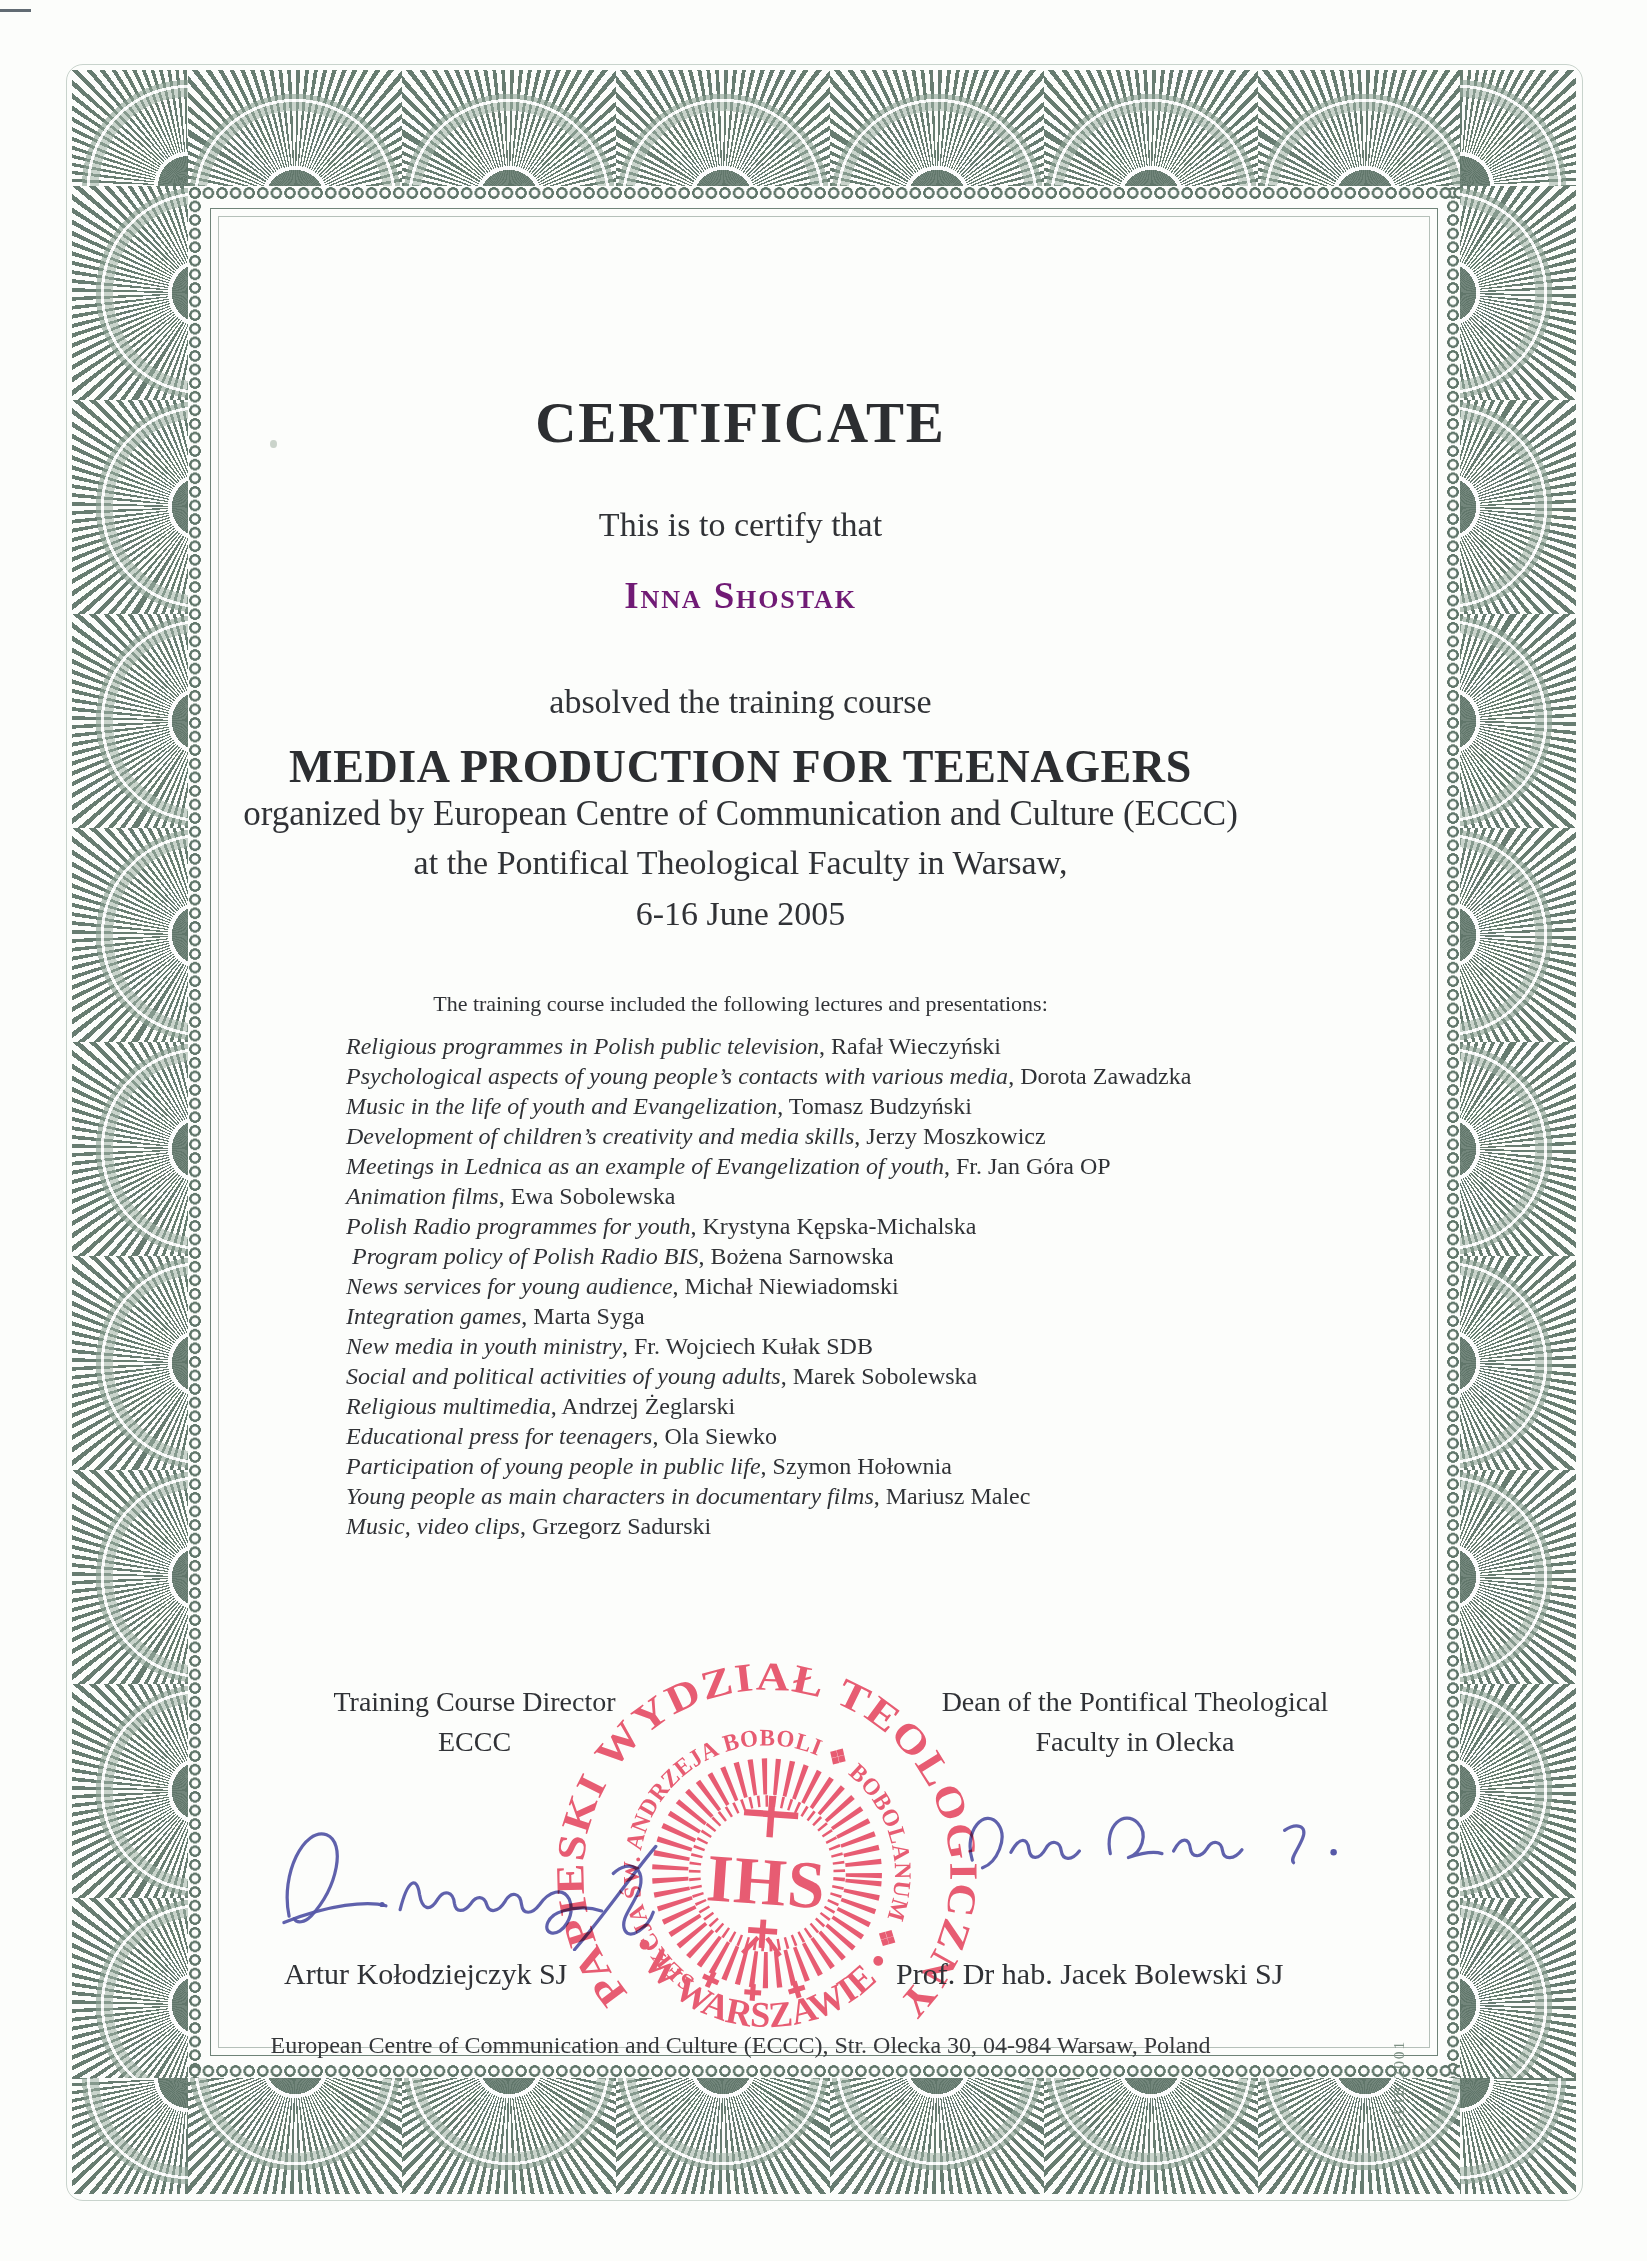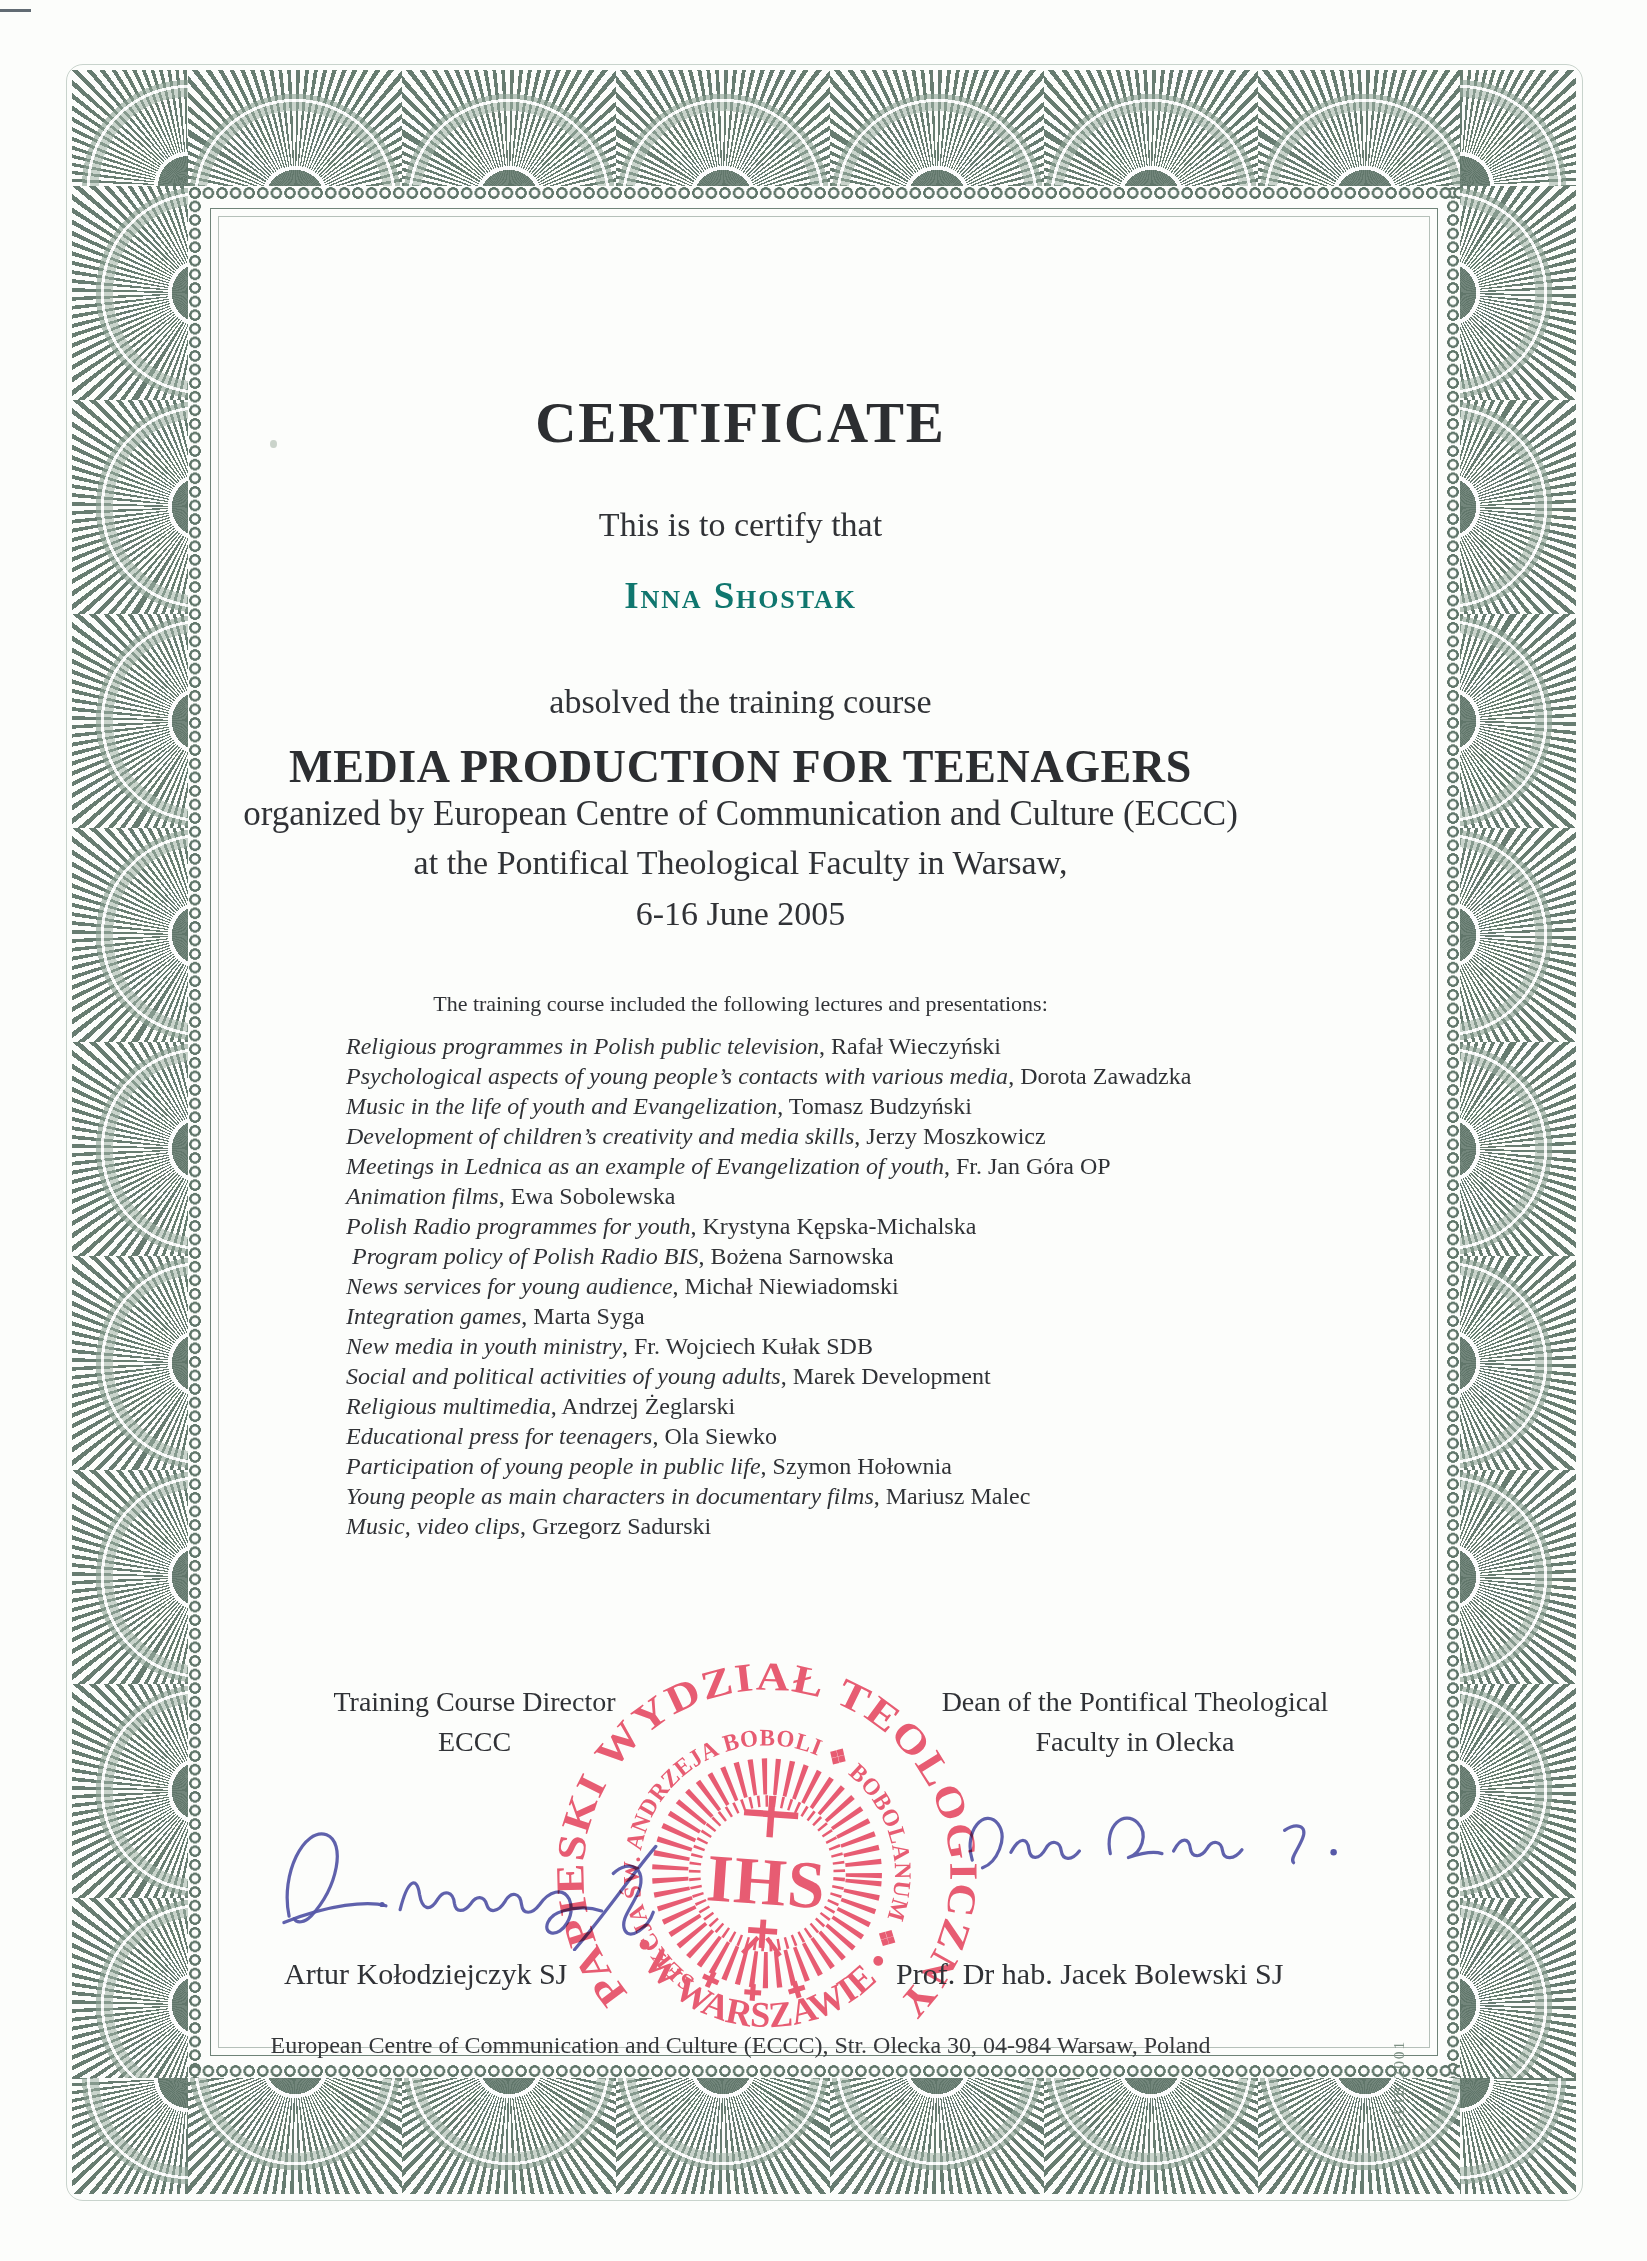--- a/index.html
+++ b/index.html
@@ -58,21 +58,21 @@
     background-size:13.6px 13.6px;
     background-repeat:repeat-x,repeat-x,repeat-y,repeat-y;
     background-position:left top,left bottom,left top,right top;}
   .rule-outer{position:absolute;inset:138px;border:1.9px solid rgba(95,117,105,.9);}
   .rule-inner{position:absolute;inset:146px;border:0.6px solid rgba(95,117,105,.45);}
 
   
   .tx{position:absolute;left:0;width:1481px;text-align:center;line-height:1.08;white-space:pre-wrap;}
   .title{top:354px;font-size:57px;font-weight:700;letter-spacing:1.9px;color:#2c2e31;}
   .certify{top:473px;font-size:34px;}
-  .recipient{top:539px;font-size:37px;font-weight:700;font-variant:small-caps;letter-spacing:1.9px;color:#0f766e;}
+  .recipient{top:539px;font-size:37px;font-weight:700;font-variant:small-caps;letter-spacing:1.9px;color:#701a75;}
   .absolved{top:650px;font-size:34px;}
   .course{top:704px;font-size:46px;font-weight:700;letter-spacing:0.6px;color:#2c2e31;}
   .organized{top:760px;font-size:35px;}
   .venue{top:811px;font-size:34px;}
   .date{top:862px;font-size:34px;}
   .intro{top:970px;font-size:22px;}
   .lectures{position:absolute;left:346px;top:1031px;margin:0;padding:0;list-style:none;
     font-size:24px;line-height:30px;color:#303236;}
   .lectures .t{font-style:italic;white-space:pre-wrap;}
   .lectures .s::before{content:", ";font-style:normal;}
@@ -136,21 +136,21 @@
     <li><span class="t">Psychological aspects of young people’s contacts with various media</span><span class="s">Dorota Zawadzka</span></li>
     <li><span class="t">Music in the life of youth and Evangelization</span><span class="s">Tomasz Budzyński</span></li>
     <li><span class="t">Development of children’s creativity and media skills</span><span class="s">Jerzy Moszkowicz</span></li>
     <li><span class="t">Meetings in Lednica as an example of Evangelization of youth</span><span class="s">Fr. Jan Góra OP</span></li>
     <li><span class="t">Animation films</span><span class="s">Ewa Sobolewska</span></li>
     <li><span class="t">Polish Radio programmes for youth</span><span class="s">Krystyna Kępska-Michalska</span></li>
     <li><span class="t"> Program policy of Polish Radio BIS</span><span class="s">Bożena Sarnowska</span></li>
     <li><span class="t">News services for young audience</span><span class="s">Michał Niewiadomski</span></li>
     <li><span class="t">Integration games</span><span class="s">Marta Syga</span></li>
     <li><span class="t">New media in youth ministry</span><span class="s">Fr. Wojciech Kułak SDB</span></li>
-    <li><span class="t">Social and political activities of young adults</span><span class="s">Marek Development</span></li>
+    <li><span class="t">Social and political activities of young adults</span><span class="s">Marek Sobolewska</span></li>
     <li><span class="t">Religious multimedia</span><span class="s">Andrzej Żeglarski</span></li>
     <li><span class="t">Educational press for teenagers</span><span class="s">Ola Siewko</span></li>
     <li><span class="t">Participation of young people in public life</span><span class="s">Szymon Hołownia</span></li>
     <li><span class="t">Young people as main characters in documentary films</span><span class="s">Mariusz Malec</span></li>
     <li><span class="t">Music, video clips</span><span class="s">Grzegorz Sadurski</span></li>
   </ul>
 
   <div class="role role-left">
     <div>Training Course Director</div>
     <div>ECCC</div>

